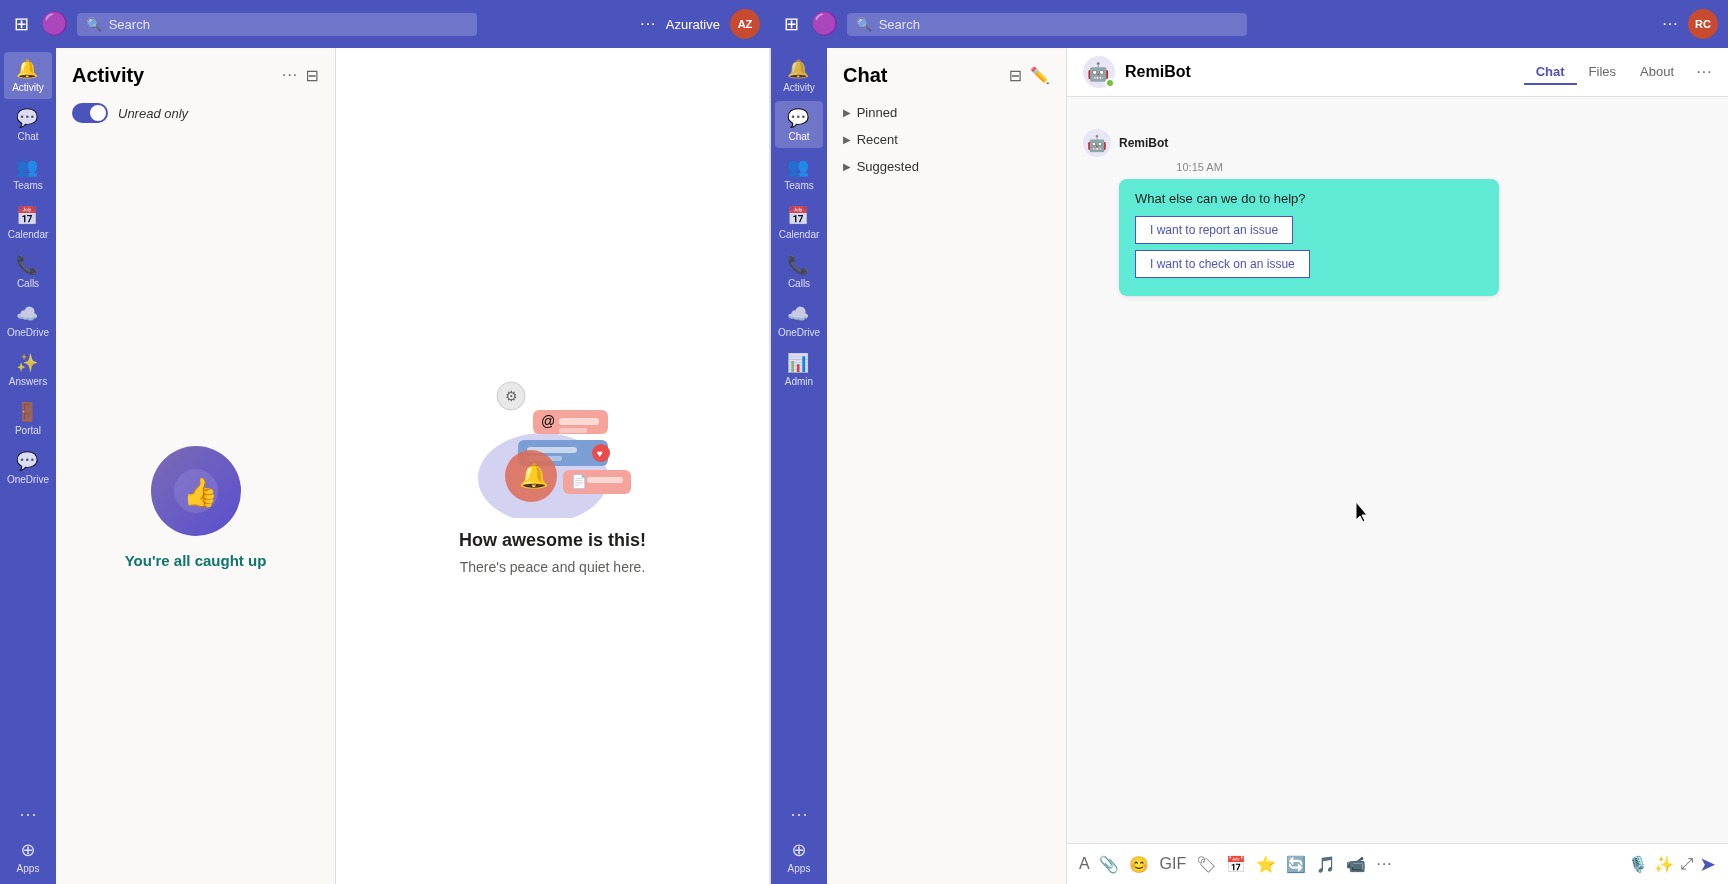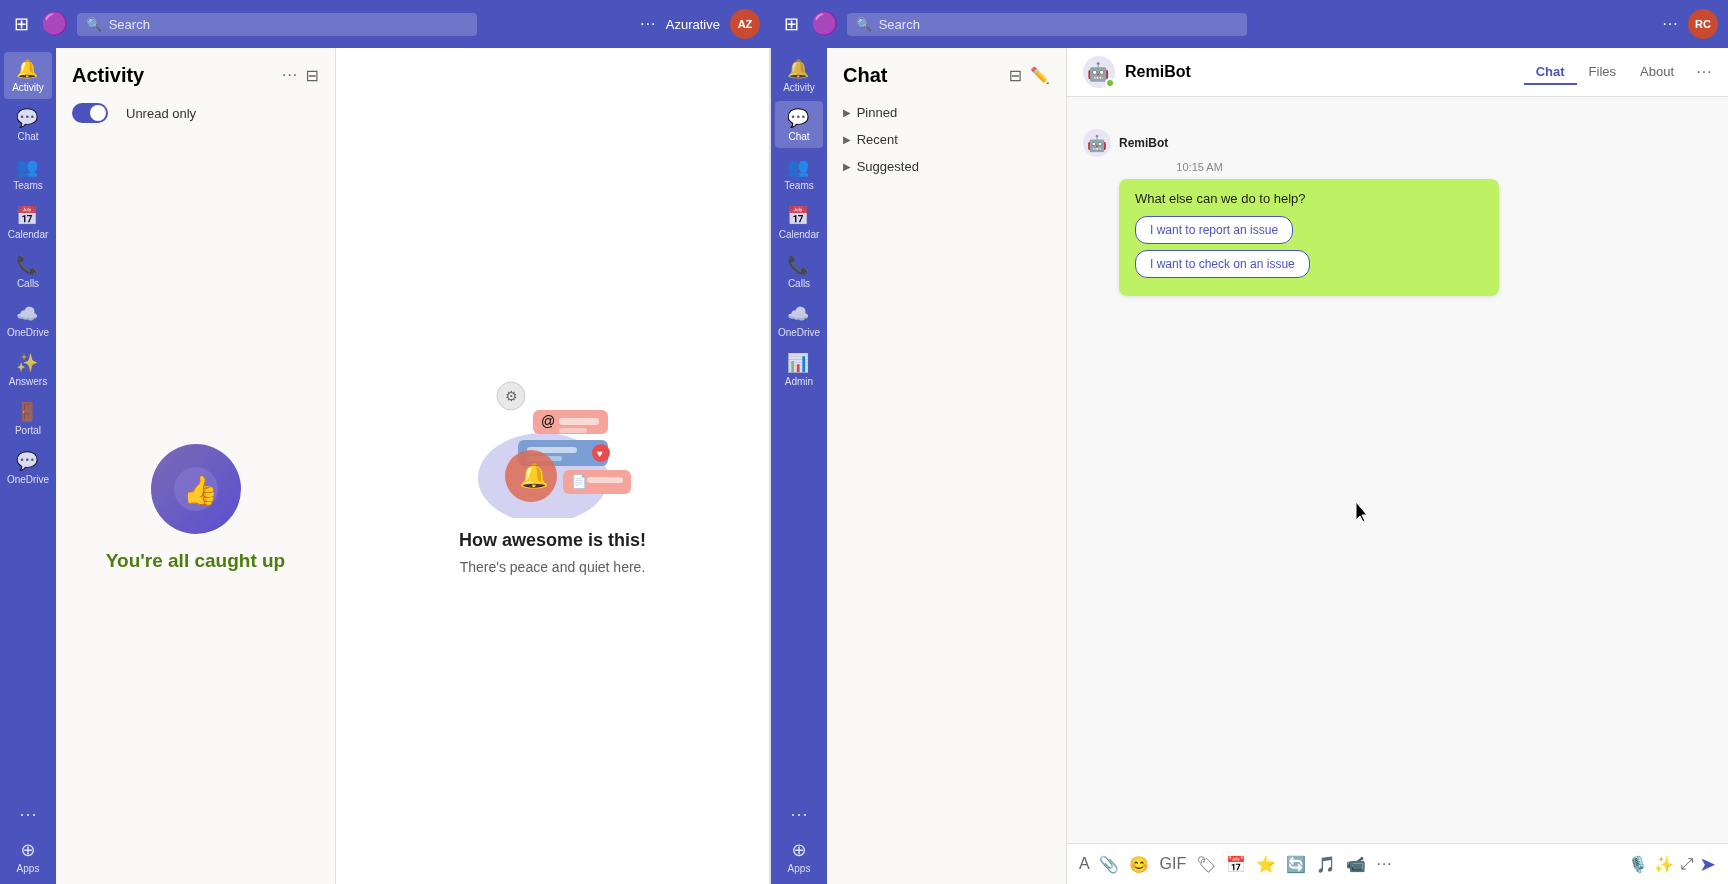--- a/index.html
+++ b/index.html
@@ -108,21 +108,22 @@
       align-items: center;
       padding: 16px 16px 8px;
       gap: 8px;
     }
     .panel-title { font-size: 20px; font-weight: 600; flex: 1; }
     .panel-header-actions { display: flex; gap: 8px; color: #666; }
     .unread-toggle-row {
       display: flex;
       align-items: center;
       padding: 8px 16px;
-      gap: 18px;
+      gap: 10px;
+      font-style: italic;
     }
     .toggle {
       width: 36px; height: 20px; background: #4b53bc; border-radius: 10px;
       position: relative; cursor: pointer; flex-shrink: 0;
     }
     .toggle-knob {
       width: 16px; height: 16px; background: white; border-radius: 50%;
       position: absolute; top: 2px; right: 2px;
       transition: left 0.2s;
     }
@@ -137,21 +138,21 @@
       justify-content: center;
       padding: 20px;
       text-align: center;
     }
     .caught-up-circle {
       width: 90px; height: 90px; border-radius: 50%;
       background: linear-gradient(135deg, #7b6bb5, #5a4fcf);
       display: flex; align-items: center; justify-content: center;
       margin-bottom: 16px; font-size: 40px;
     }
-    .caught-up-title { font-size: 19px; font-weight: 600; color: #4d7c0f; margin-bottom: 0; }
+    .caught-up-title { font-size: 15px; font-weight: 600; color: #0f766e; margin-bottom: 0; }
     .caught-up-desc { font-size: 13px; color: #605e5c; line-height: 1.5; }
 
     
     .main-content {
       flex: 1;
       background: white;
       display: flex;
       flex-direction: column;
       align-items: center;
       justify-content: center;
@@ -265,37 +266,37 @@
       margin-bottom: 6px;
     }
     .message-bot-avatar {
       width: 28px; height: 28px; border-radius: 50%;
       background: #e8e6f5; display: flex; align-items: center; justify-content: center;
       font-size: 16px;
     }
     .message-sender { font-size: 12px; font-weight: 600; color: #201f1e; }
     .message-time { font-size: 11px; color: #888; margin-top: 48px; }
     .message-bubble {
-      background: #bef264;
+      background: #5eead4;
       border-radius: 8px;
       padding: 12px 16px;
       font-size: 13px;
       color: #201f1e;
       max-width: 380px;
       margin-left: 36px;
       box-shadow: 0 1px 4px rgba(0,0,0,0.1);
     }
     .message-text { margin-bottom: 10px; }
     .message-btn {
       display: block;
       width: fit-content;
       padding: 6px 14px;
       margin-bottom: 6px;
       border: 1px solid #4b53bc;
-      border-radius: 12px;
+      border-radius: 0;
       color: #4b53bc;
       background: white;
       font-size: 12px;
       cursor: pointer;
     }
 
     
     .chat-input-area {
       border-top: 1px solid #e0e0e0;
       padding: 8px 12px;

